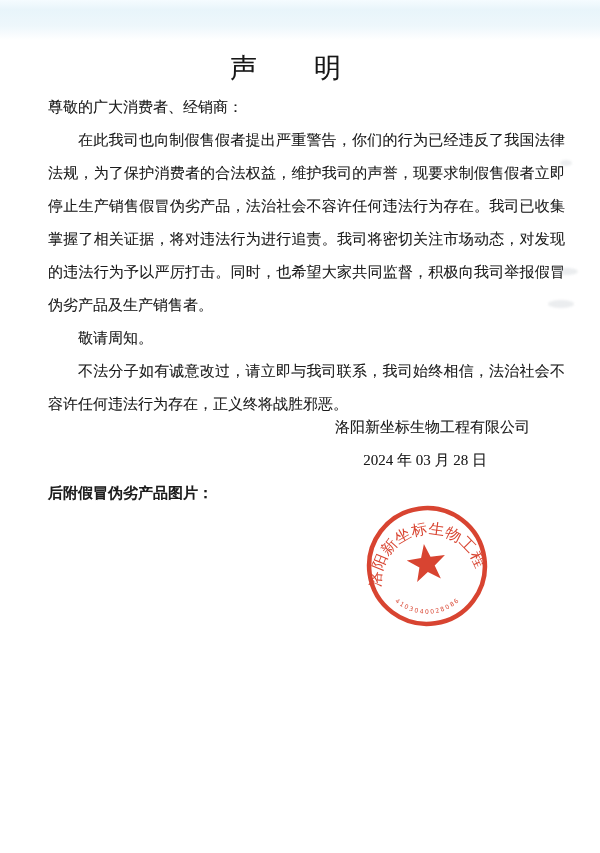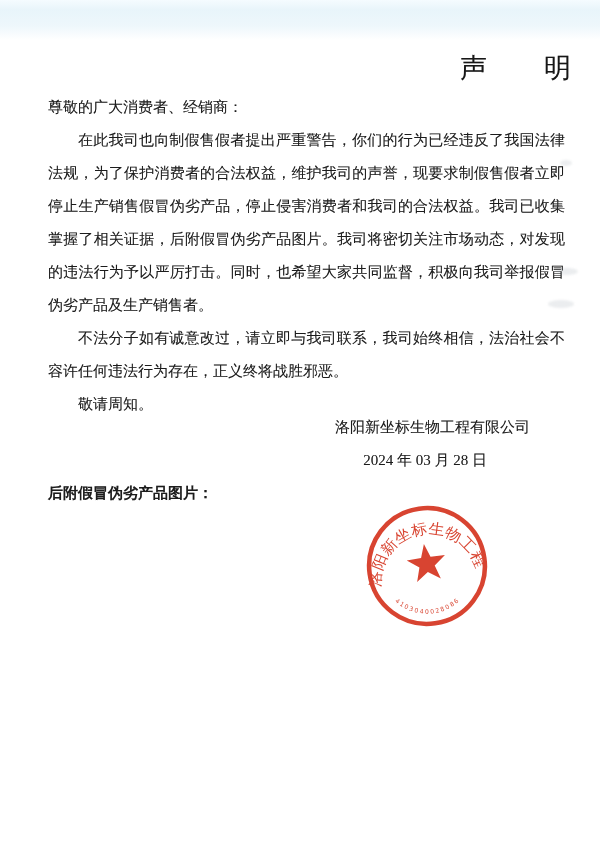--- a/index.html
+++ b/index.html
@@ -17,21 +17,21 @@
         rgba(236,246,251,0.9) 26px, rgba(255,255,255,1) 40px) no-repeat,
       #ffffff;
     color:#1b1b1b;
   }
   .title{
     margin:0;
     padding-top:48px;
     padding-right:28px;
     height:40px;
     line-height:40px;
-    text-align:right;
+    text-align:center;
     font-size:27px;
     font-weight:500;
     letter-spacing:1px;
     color:#171717;
     text-shadow:0 0 0.5px rgba(0,0,0,0.35);
   }
   .body-text{
     margin:3px 35px 0 48px;
     font-size:15px;
     line-height:33px;
@@ -84,23 +84,23 @@
 </style>
 </head>
 <body>
 
 <div class="page">
 
   <h1 class="title">声　　明</h1>
 
   <div class="body-text">
     <p>尊敬的广大消费者、经销商：</p>
-    <p class="indent">在此我司也向制假售假者提出严重警告，你们的行为已经违反了我国法律法规，为了保护消费者的合法权益，维护我司的声誉，现要求制假售假者立即停止生产销售假冒伪劣产品，停止侵害消费者和我司的合法权益。我司已收集掌握了相关证据，后附假冒伪劣产品图片。我司将密切关注市场动态，对发现的违法行为予以严厉打击。同时，也希望大家共同监督，积极向我司举报假冒伪劣产品及生产销售者。</p>
+    <p class="indent">在此我司也向制假售假者提出严重警告，你们的行为已经违反了我国法律法规，为了保护消费者的合法权益，维护我司的声誉，现要求制假售假者立即停止生产销售假冒伪劣产品，法治社会不容许任何违法行为存在。我司已收集掌握了相关证据，将对违法行为进行追责。我司将密切关注市场动态，对发现的违法行为予以严厉打击。同时，也希望大家共同监督，积极向我司举报假冒伪劣产品及生产销售者。</p>
+    <p class="indent">敬请周知。</p>
     <p class="indent">不法分子如有诚意改过，请立即与我司联系，我司始终相信，法治社会不容许任何违法行为存在，正义终将战胜邪恶。</p>
-    <p class="indent">敬请周知。</p>
   </div>
 
   <div class="signature">
     <div class="company">洛阳新坐标生物工程有限公司</div>
     <div class="date">2024 年 03 月 28 日</div>
   </div>
 
   <div class="attachment">后附假冒伪劣产品图片：</div>
 
   <svg class="seal" viewBox="0 0 130 130" xmlns="http://www.w3.org/2000/svg">

